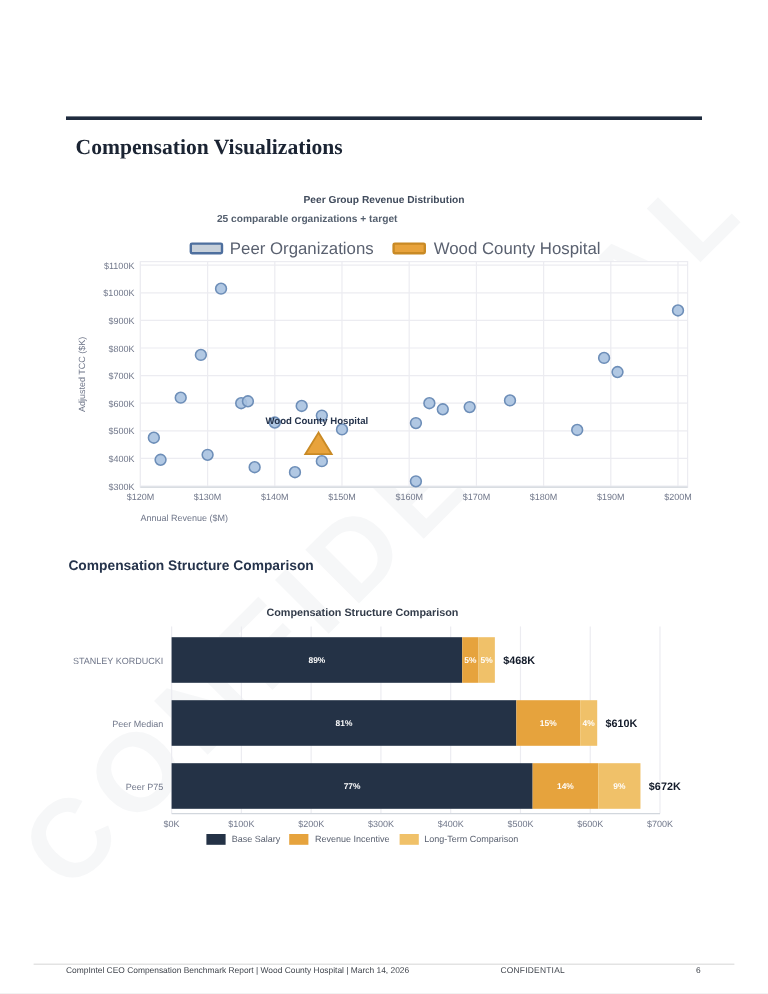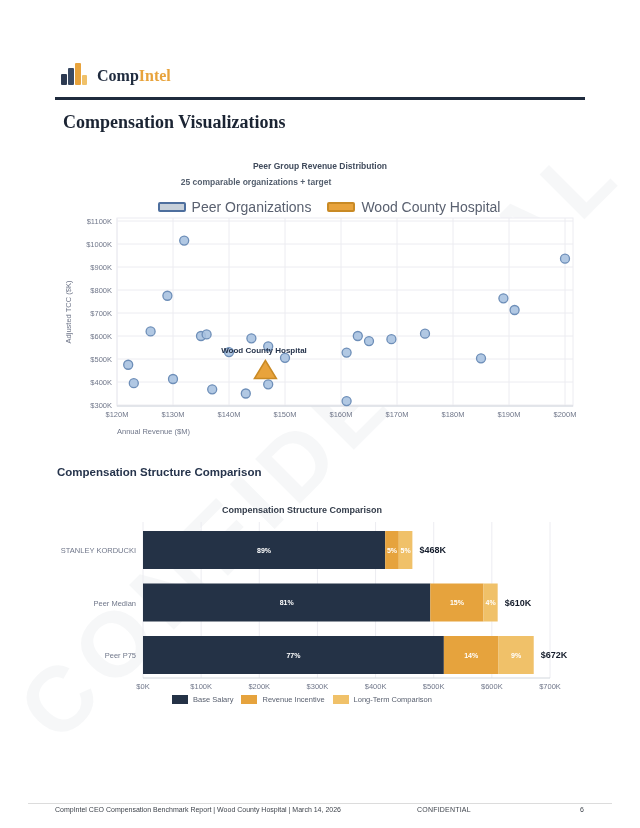--- a/index.html
+++ b/index.html
@@ -160,29 +160,20 @@
       <rect x="143" y="636" width="300.8544" height="38" fill="#243246"></rect>
       <text x="293.42719999999997" y="657.5" text-anchor="middle" class="t-pct">77%</text>
       <rect x="443.8544" y="636" width="54.700799999999994" height="38" fill="#e6a33d"></rect>
       <text x="471.2048" y="657.5" text-anchor="middle" class="t-pct">14%</text>
       <rect x="498.5552" y="636" width="35.1648" height="38" fill="#f0c169"></rect>
       <text x="516.1376" y="657.5" text-anchor="middle" class="t-pct">9%</text>
       <text x="540.72" y="658" class="t-total">$672K</text>
       <text x="136" y="658" text-anchor="end" class="t-cat">Peer P75</text>
     </svg>
 
-  <div class="logo">
-    <svg width="30" height="24" viewBox="0 0 30 24">
-      <rect x="1" y="12" width="6" height="11" rx="1" fill="#2c3950"></rect>
-      <rect x="8" y="6" width="6" height="17" rx="1" fill="#3a4a63"></rect>
-      <rect x="15" y="1" width="6" height="22" rx="1" fill="#e8a33c"></rect>
-      <rect x="22" y="13" width="5" height="10" rx="1" fill="#f0c169"></rect>
-    </svg>
-    <div class="logo-text"><span>Comp</span><span class="logo-accent">Intel</span></div>
-  </div>
   <div class="header-rule"></div>
 
   <h1>Compensation Visualizations</h1>
 
   <div class="sc-title">Peer Group Revenue Distribution</div>
   <div class="sc-sub">25 comparable organizations + target</div>
 
   <div class="sc-legend">
     <span class="sc-li">
       <span class="swatch" id="peer-swatch" style="background: rgb(199, 208, 218); border: 2px solid rgb(78, 111, 158);"></span>

